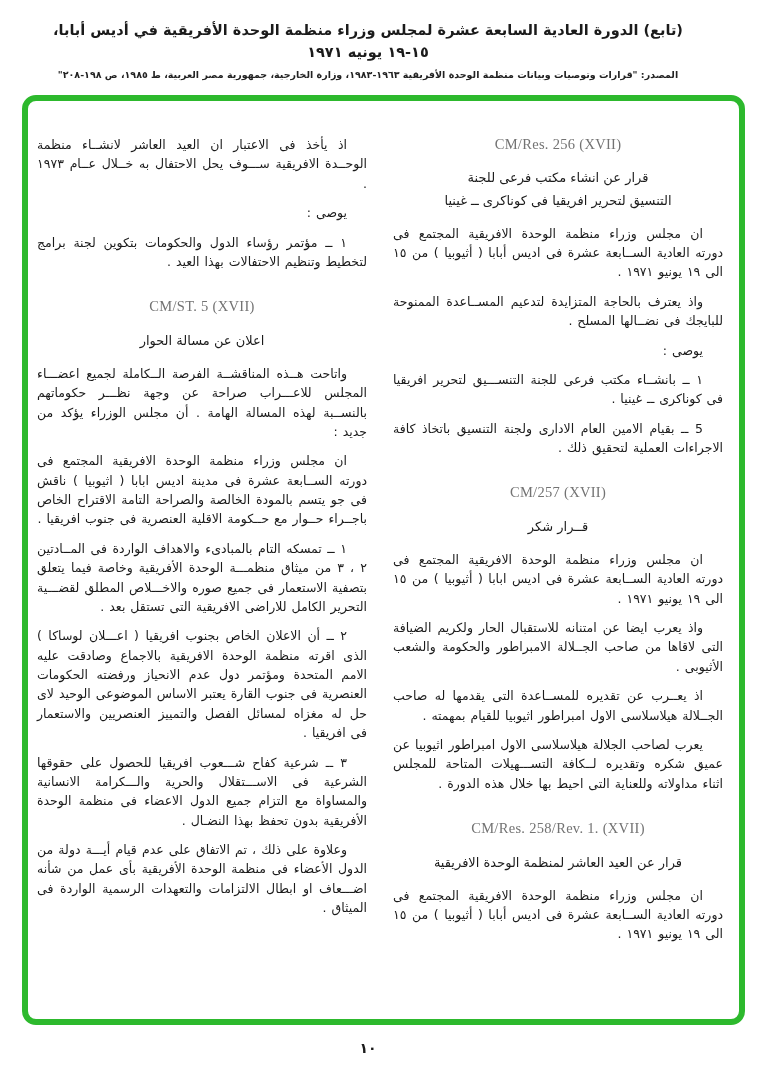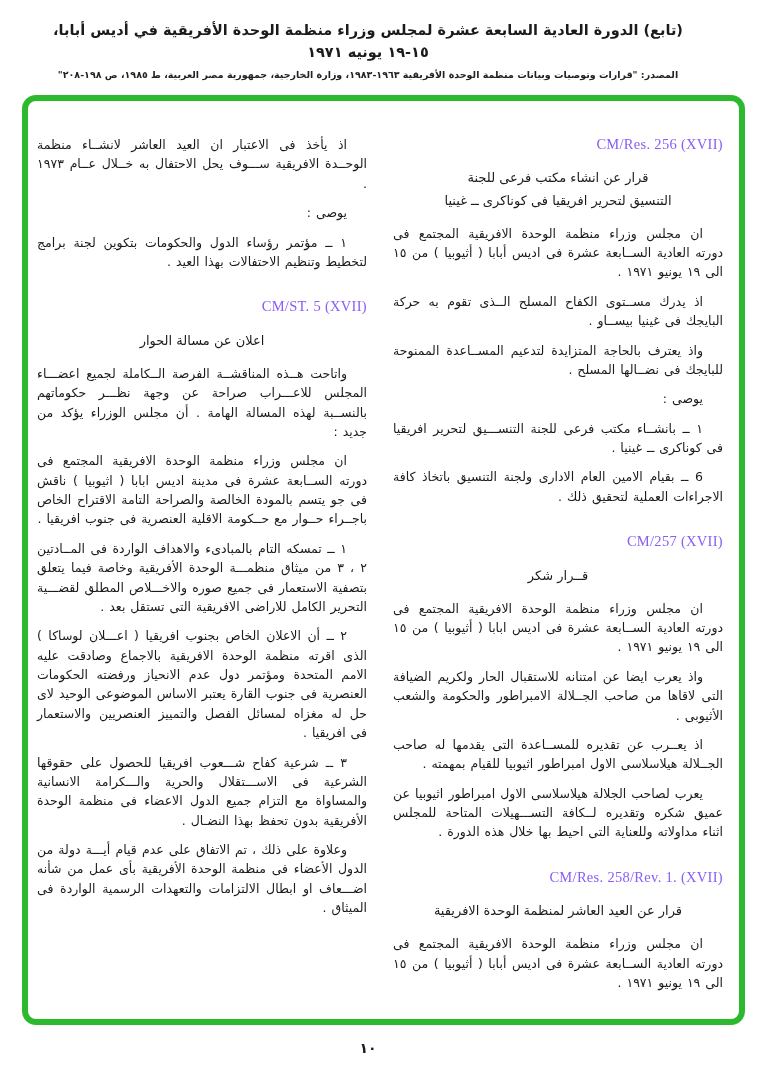--- a/index.html
+++ b/index.html
@@ -68,26 +68,26 @@
     text-align: justify;
   }
   .col-left { padding-top: 4px; }
   .para {
     margin: 0 0 10px 0;
     text-indent: 20px;
     word-spacing: 1px;
   }
   .res-code {
     direction: ltr;
-    text-align: right;
+    text-align: center;
     font-family: "Liberation Serif", "DejaVu Serif", serif;
     font-size: 14.5px;
     letter-spacing: 0.3px;
     margin: 24px 0 12px 0;
-    color: #8b5cf6;
+    color: #737373;
   }
   .res-code.first { margin-top: 2px; }
   .res-title {
     font-weight: normal;
     text-align: center;
     font-size: 13px;
     line-height: 1.7;
     margin: 6px 0 12px 0;
     white-space: pre-line;
   }
@@ -114,25 +114,24 @@
   </div>
 
   <div class="doc-frame">
     <div class="columns">
 
       <div class="col col-right">
         <div class="res-code first">CM/Res. 256 (XVII)</div>
         <div class="res-title">قرار عن انشاء مكتب فرعى للجنة
 التنسيق لتحرير افريقيا فى كوناكرى ــ غينيا</div>
         <p class="para">ان مجلس وزراء منظمة الوحدة الافريقية المجتمع فى دورته العادية الســابعة عشرة فى اديس أبابا ( أثيوبيا ) من ١٥ الى ١٩ يونيو ١٩٧١ .</p>
-        <p class="para">اذ يدرك مســتوى الكفاح المسلح الــذى تقوم به حركة البايجك فى غينيا بيســاو .</p>
         <p class="para">واذ يعترف بالحاجة المتزايدة لتدعيم المســاعدة الممنوحة للبايجك فى نضــالها المسلح .</p>
         <p class="para">يوصى :</p>
         <p class="para">١ ــ بانشــاء مكتب فرعى للجنة التنســـيق لتحرير افريقيا فى كوناكرى ــ غينيا .</p>
-        <p class="para">6 ــ بقيام الامين العام الادارى ولجنة التنسيق باتخاذ كافة الاجراءات العملية لتحقيق ذلك .</p>
+        <p class="para">5 ــ بقيام الامين العام الادارى ولجنة التنسيق باتخاذ كافة الاجراءات العملية لتحقيق ذلك .</p>
         <div class="res-code">CM/257 (XVII)</div>
         <div class="res-title">قــرار شكر</div>
         <p class="para">ان مجلس وزراء منظمة الوحدة الافريقية المجتمع فى دورته العادية الســابعة عشرة فى اديس ابابا ( أثيوبيا ) من ١٥ الى ١٩ يونيو ١٩٧١ .</p>
         <p class="para">واذ يعرب ايضا عن امتنانه للاستقبال الحار ولكريم الضيافة التى لاقاها من صاحب الجــلالة الامبراطور والحكومة والشعب الأثيوبى .</p>
         <p class="para">اذ يعــرب عن تقديره للمســاعدة التى يقدمها له صاحب الجــلالة هيلاسلاسى الاول امبراطور اثيوبيا للقيام بمهمته .</p>
         <p class="para">يعرب لصاحب الجلالة هيلاسلاسى الاول امبراطور اثيوبيا عن عميق شكره وتقديره لــكافة التســـهيلات المتاحة للمجلس اثناء مداولاته وللعناية التى احيط بها خلال هذه الدورة .</p>
         <div class="res-code">CM/Res. 258/Rev. 1. (XVII)</div>
         <div class="res-title">قرار عن العيد العاشر لمنظمة الوحدة الافريقية</div>
         <p class="para">ان مجلس وزراء منظمة الوحدة الافريقية المجتمع فى دورته العادية الســابعة عشرة فى اديس أبابا ( أثيوبيا ) من ١٥ الى ١٩ يونيو ١٩٧١ .</p>
       </div>

